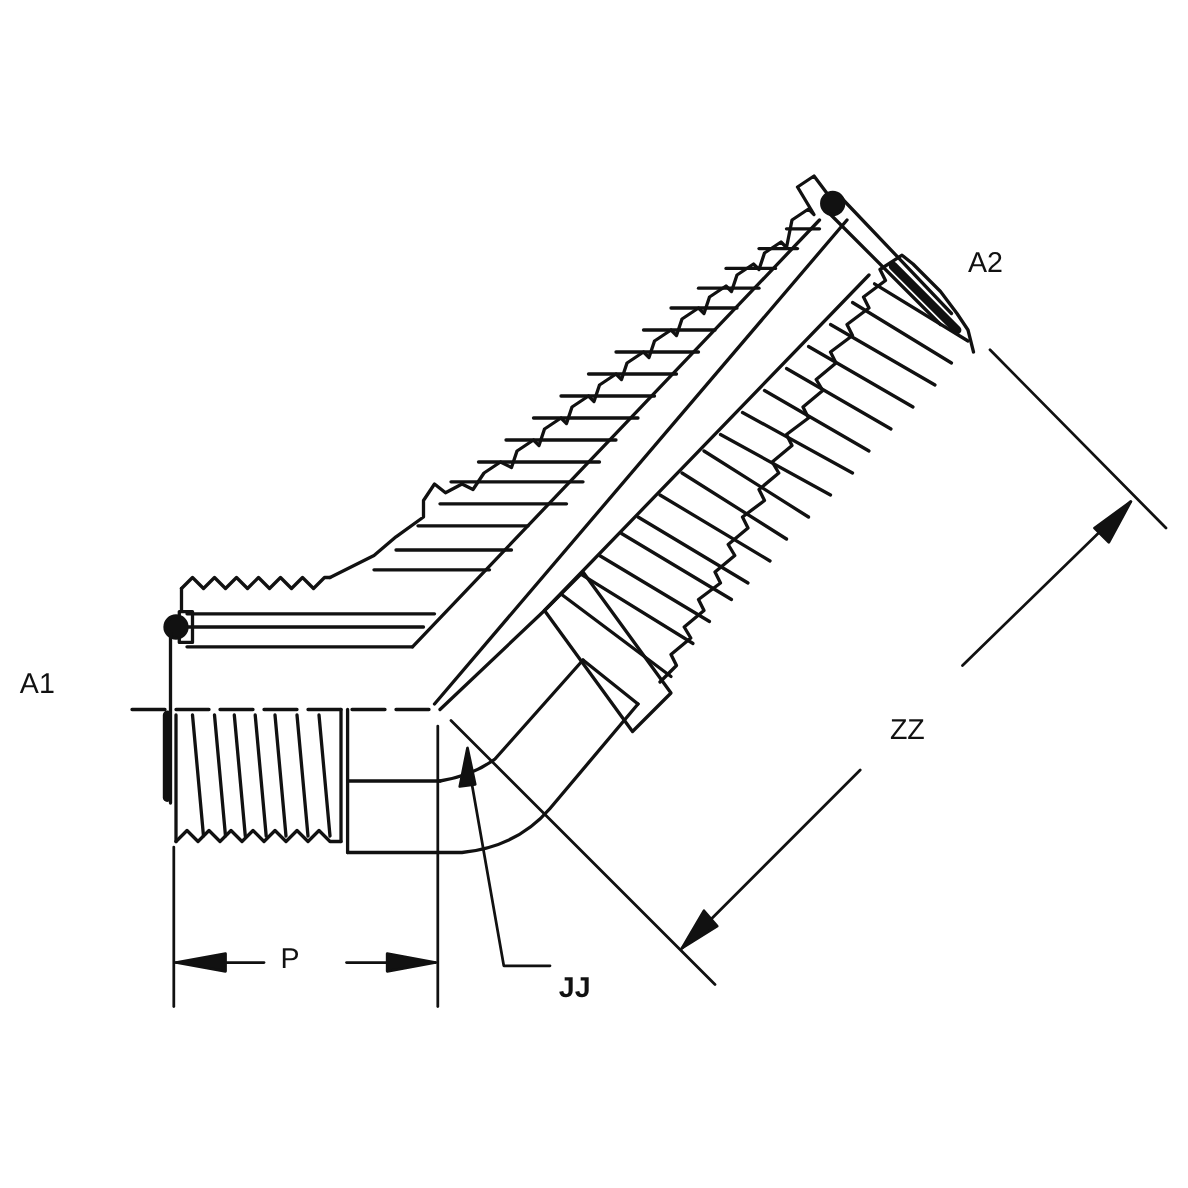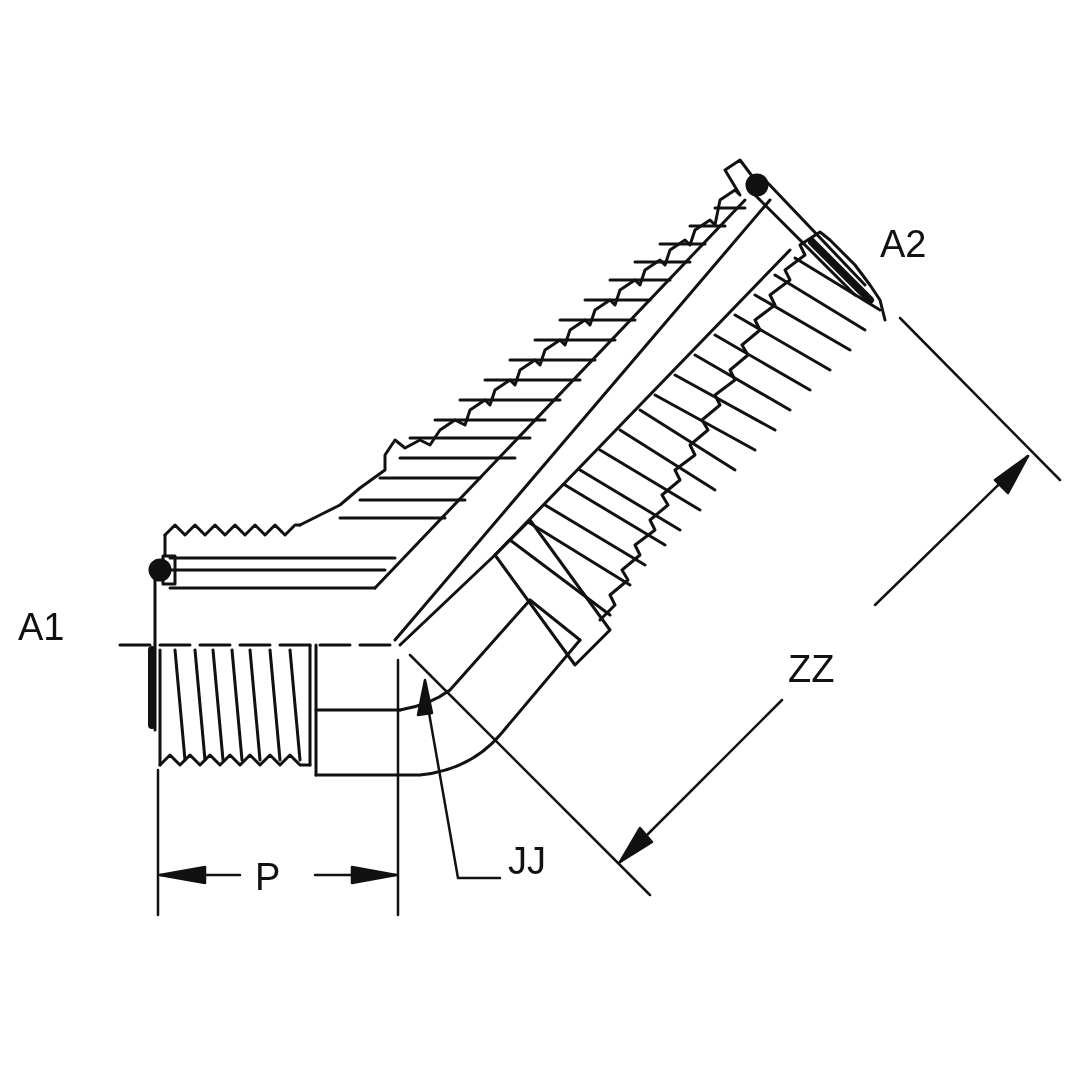--- a/index.html
+++ b/index.html
@@ -1,18 +1,18 @@
 <!DOCTYPE html>
 <html><head>
 <meta charset="utf-8">
 <style>
   html, body { margin: 0; padding: 0; background: #ffffff; }
   #canvas { position: relative; width: 1080px; height: 1080px; background: #ffffff; overflow: hidden; }
   svg { position: absolute; left: 0; top: 0; }
-  .lbl { position: absolute; font-family: "Liberation Sans", sans-serif; font-size: 38px; color: #111111; line-height: 1; }
+  .lbl { position: absolute; font-family: "Liberation Sans", sans-serif; font-size: 26px; color: #111111; line-height: 1; }
 </style>
 </head>
 <body>
 
 <div id="canvas">
   <svg width="1080" height="1080" viewBox="0 0 1080 1080" fill="none" stroke="#111" stroke-width="3" stroke-linejoin="round" stroke-linecap="round">
 
     <g>
 
       <polyline points="165,535 175,525 185,535 195,525 205,535 215,525 225,535 235,525 245,535 255,525 265,535 275,525 285,535 295,525 300,525"></polyline>
@@ -129,15 +129,15 @@
       <line x1="875" y1="605" x2="1028" y2="456"></line>
       <line x1="782" y1="700" x2="620" y2="862"></line>
       <polygon points="1028,456 995,480 1008,493" fill="#111"></polygon>
       <polygon points="620,862 640,828 652,842" fill="#111"></polygon>
     </g>
   </svg>
 
   <div class="lbl" style="left:18px; top:608px;">A1</div>
   <div class="lbl" style="left:880px; top:225px;">A2</div>
   <div class="lbl" style="left:255px; top:858px;">P</div>
-  <div class="lbl" style="left:508px; top:842px;">JJ</div>
-  <div class="lbl" style="left:788px; top:650px;">ZZ</div>
+  <div class="lbl" style="left:508px; top:884px;font-weight:bold;">JJ</div>
+  <div class="lbl" style="left:809px; top:650px;">ZZ</div>
 </div>
 
 </body></html>

